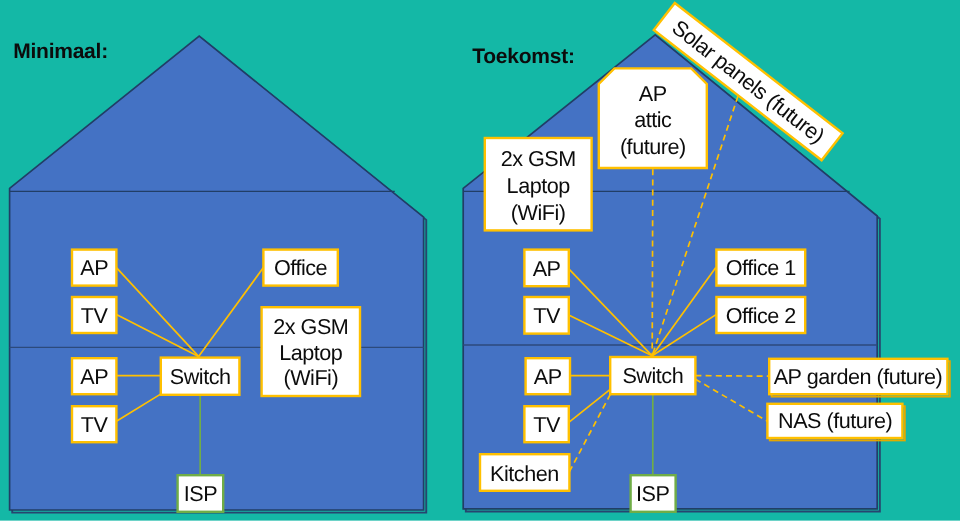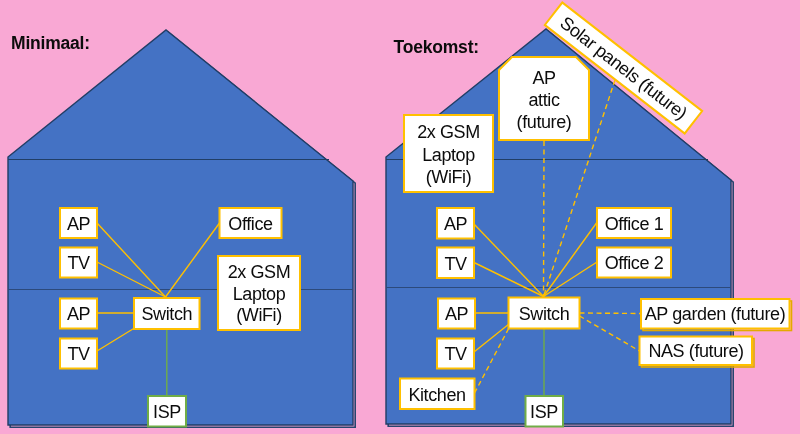--- a/index.html
+++ b/index.html
@@ -1,16 +1,16 @@
 <!DOCTYPE html>
 <html><head>
 <meta charset="utf-8">
 <style>
   html,body{margin:0;padding:0;background:#ffffff;}
-  .wrap{position:relative;width:800px;height:434px;background:#f9a8d4;overflow:hidden;}
+  .wrap{position:relative;width:800px;height:434px;background:#14b8a6;overflow:hidden;}
   svg{display:block;}
   text{font-family:"Liberation Sans",sans-serif;fill:#0c0c0c;}
   .bl{font-size:18px;letter-spacing:-0.4px;}
   .hd{font-size:17.5px;font-weight:bold;letter-spacing:-0.2px;}
 </style>
 </head>
 <body>
 <div class="wrap">
 <svg width="800" height="434" viewBox="0 0 800 434">
 

